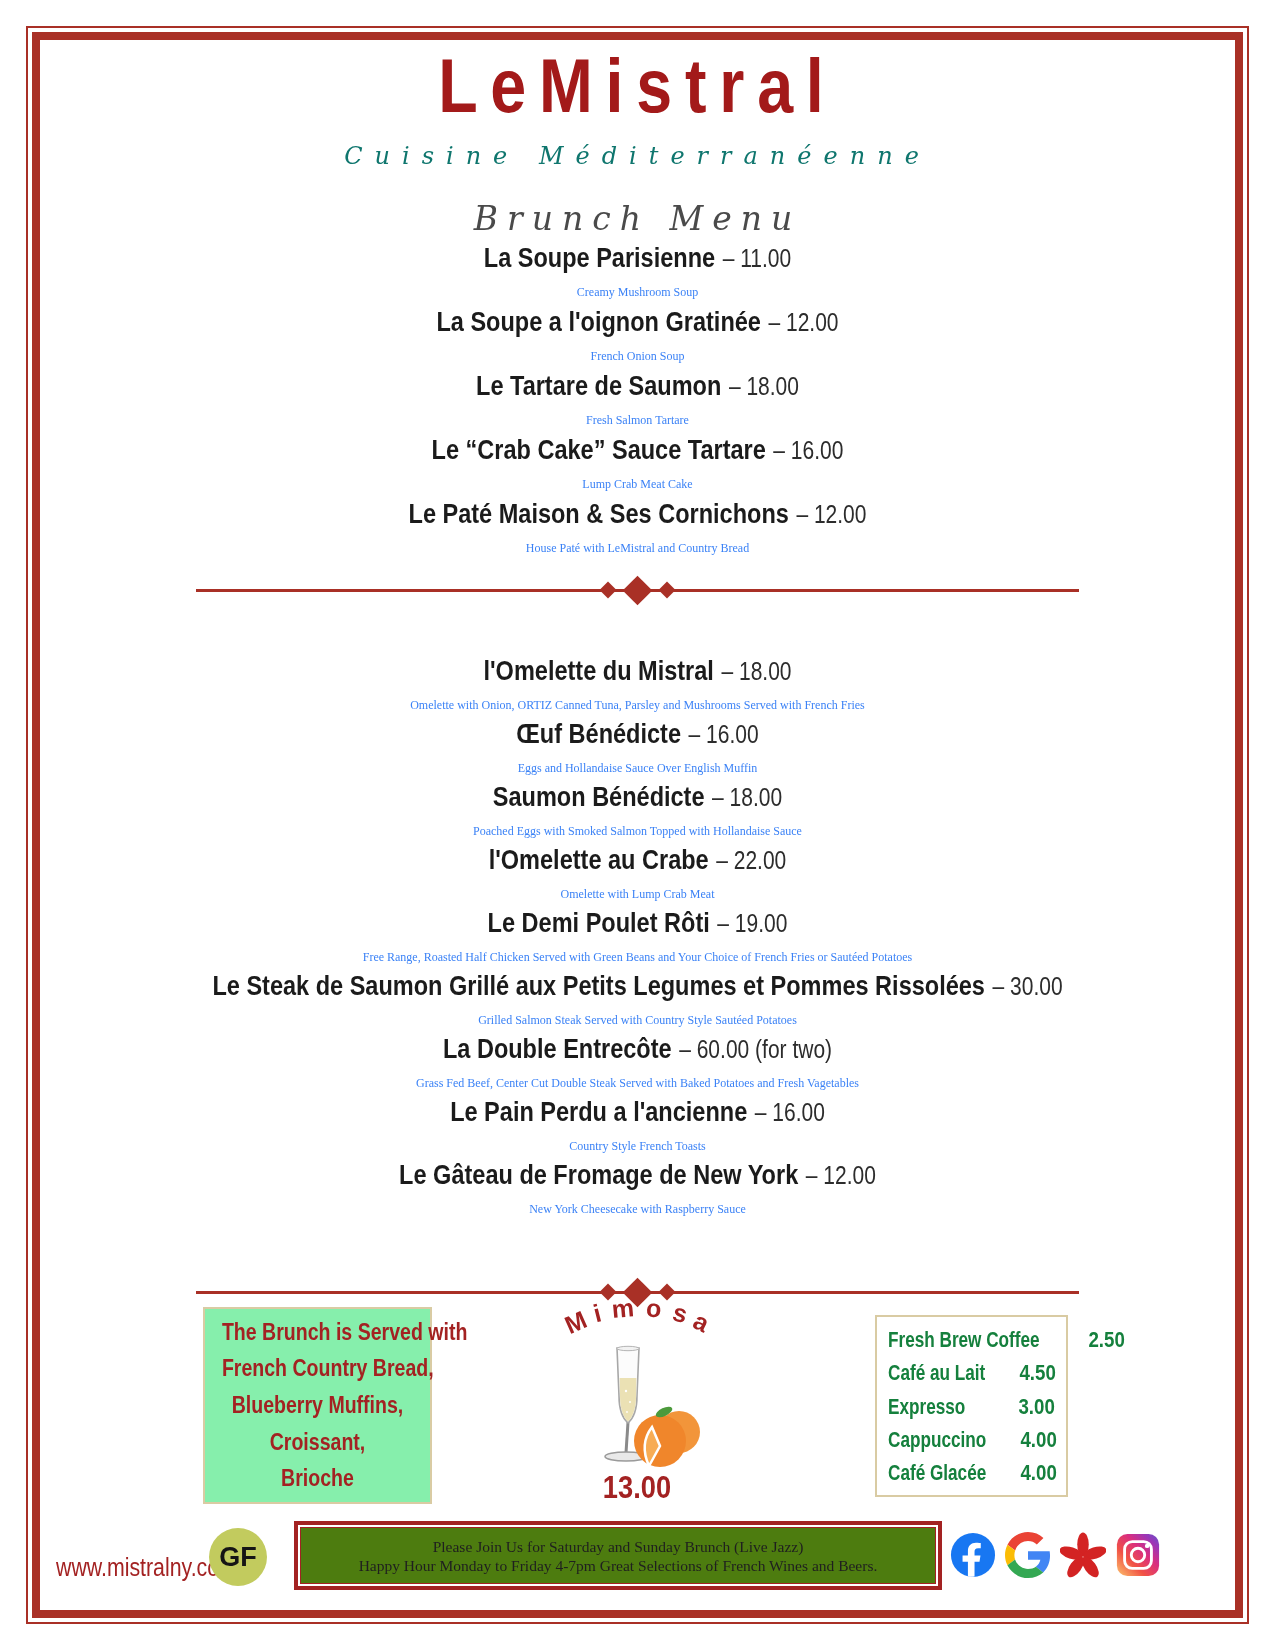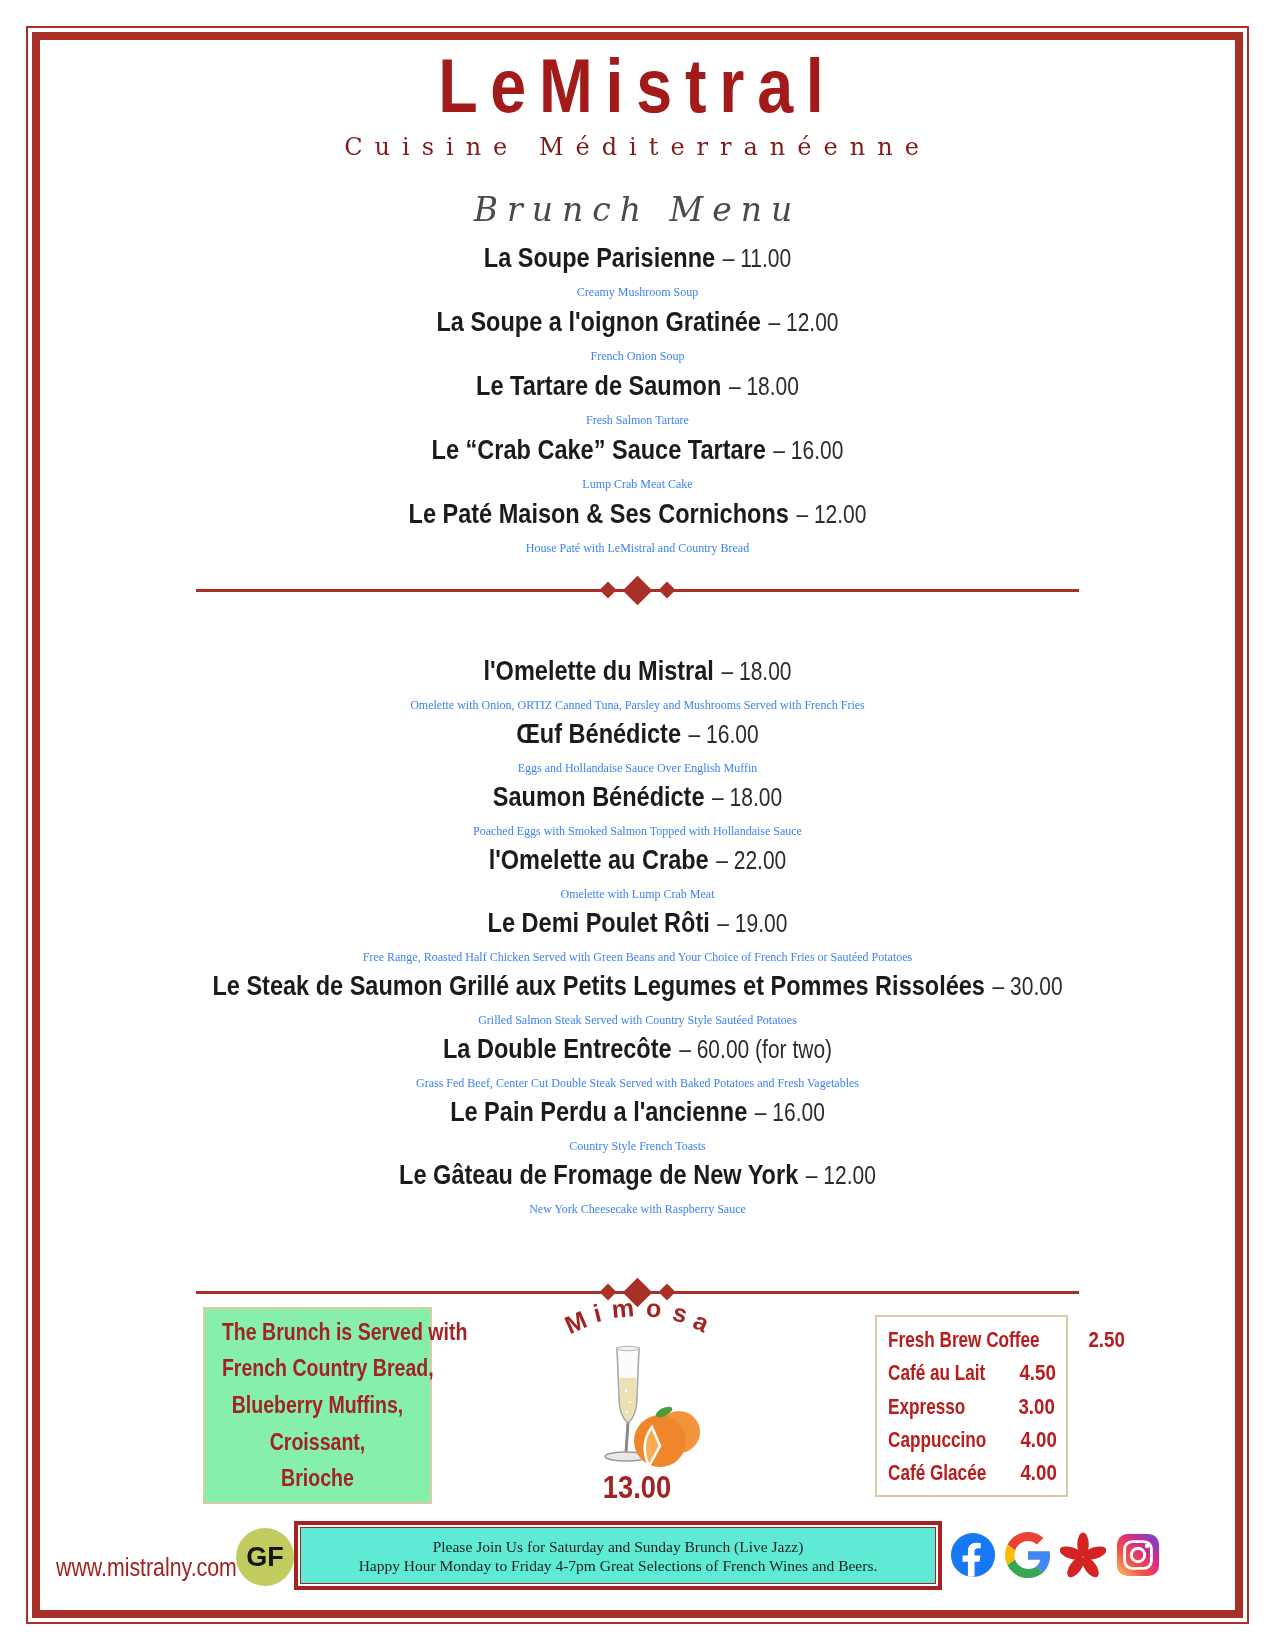--- a/index.html
+++ b/index.html
@@ -8,22 +8,22 @@
     font-family:"Liberation Sans", sans-serif; overflow:hidden;
   }
   .page { position:absolute; inset:0; background:#fff; }
   .frame-thin  { position:absolute; inset:26px; border:2px solid #A93026; pointer-events:none; }
   .frame-thick { position:absolute; inset:32px; border:8px solid #A93026; pointer-events:none; }
 
   
   .header { position:absolute; top:46px; left:0; width:100%; text-align:center; }
   .brand { margin:0; font-size:76px; font-weight:bold; color:#A31A1A; letter-spacing:15px;
            display:inline-block; transform:scaleX(.85); white-space:nowrap; line-height:80px; }
-  .tagline { margin-top:7px; font-family:"DejaVu Serif", serif; 
-             color:#7f1d1d; font-size:24px; letter-spacing:12px; }
+  .tagline { margin-top:16px; font-family:"DejaVu Serif", serif; font-style:italic;
+             color:#0f766e; font-size:24px; letter-spacing:12px; }
   .menu-title { margin-top:29px; font-family:"DejaVu Serif", serif; font-style:italic;
                 color:#4a4a4a; font-size:33px; letter-spacing:9px; }
 
   
   .menu-section { position:absolute; left:45px; right:45px; text-align:center; }
   .sec1 { top:240px; }
   .sec2 { top:653px; }
   .sec1 .menu-item { height:64px; }
   .sec2 .menu-item { height:63px; }
   .item-line { line-height:35px; white-space:nowrap; transform:scaleX(.84); }
@@ -52,35 +52,35 @@
   .mimosa-arc { height:48px; }
   .m-letter { display:inline-block; font-size:25px; font-weight:bold; color:#A32222; margin:0 6px; }
   .mimosa-art { display:block; margin:0 auto; }
   .mimosa-price { font-size:31px; font-weight:bold; color:#A32222; transform:scaleX(.88); margin-top:-2px; }
 
   
   .coffee-box { position:absolute; left:875px; top:1315px; width:193px; height:182px;
     border:2px solid #D9CBA3; box-sizing:border-box; padding:10px 11px; display:flex;
     flex-direction:column; justify-content:space-between; background:#fff; }
   .coffee-row { display:flex; justify-content:space-between; align-items:baseline;
-    color:#b91c1c; font-weight:bold; font-size:22px; line-height:25px; }
+    color:#15803d; font-weight:bold; font-size:22px; line-height:25px; }
   .coffee-name { transform:scaleX(.78); transform-origin:left center; white-space:nowrap; }
   .coffee-price { transform:scaleX(.85); transform-origin:right center; }
 
   
   .website { position:absolute; left:56px; top:1552px; font-size:26px; color:#A32222;
     transform:scaleX(.82); transform-origin:left center; white-space:nowrap; cursor:pointer; }
-  .gf-badge { position:absolute; left:236px; top:1528px; width:58px; height:58px; border-radius:50%;
+  .gf-badge { position:absolute; left:209px; top:1528px; width:58px; height:58px; border-radius:50%;
     background:#C2CB5E; display:flex; align-items:center; justify-content:center; }
   .gf-badge span { font-weight:bold; font-size:27px; color:#151515; letter-spacing:0px; }
   .notice-box { position:absolute; left:294px; top:1521px; width:648px; height:69px; box-sizing:border-box;
     border:4px solid #A32222; box-shadow: inset 0 0 0 2px #fff, inset 0 0 0 3px #A32222;
     display:flex; flex-direction:column; justify-content:center; text-align:center;
     font-family:"Liberation Serif", serif; font-size:15.5px; color:#1f1f1f; line-height:19px;
-    padding:2px 6px; background:#5eead4; }
+    padding:2px 6px; background:#4d7c0f; }
   .social { position:absolute; left:950px; top:1532px; display:flex; gap:9px; align-items:center; }
   .social-btn { width:46px; height:46px; cursor:pointer; }
   .social-btn svg { width:46px; height:46px; display:block; }
 </style>
 </head>
 <body>
 
 <div class="page">
   <div class="frame-thin"></div>
   <div class="frame-thick"></div>

